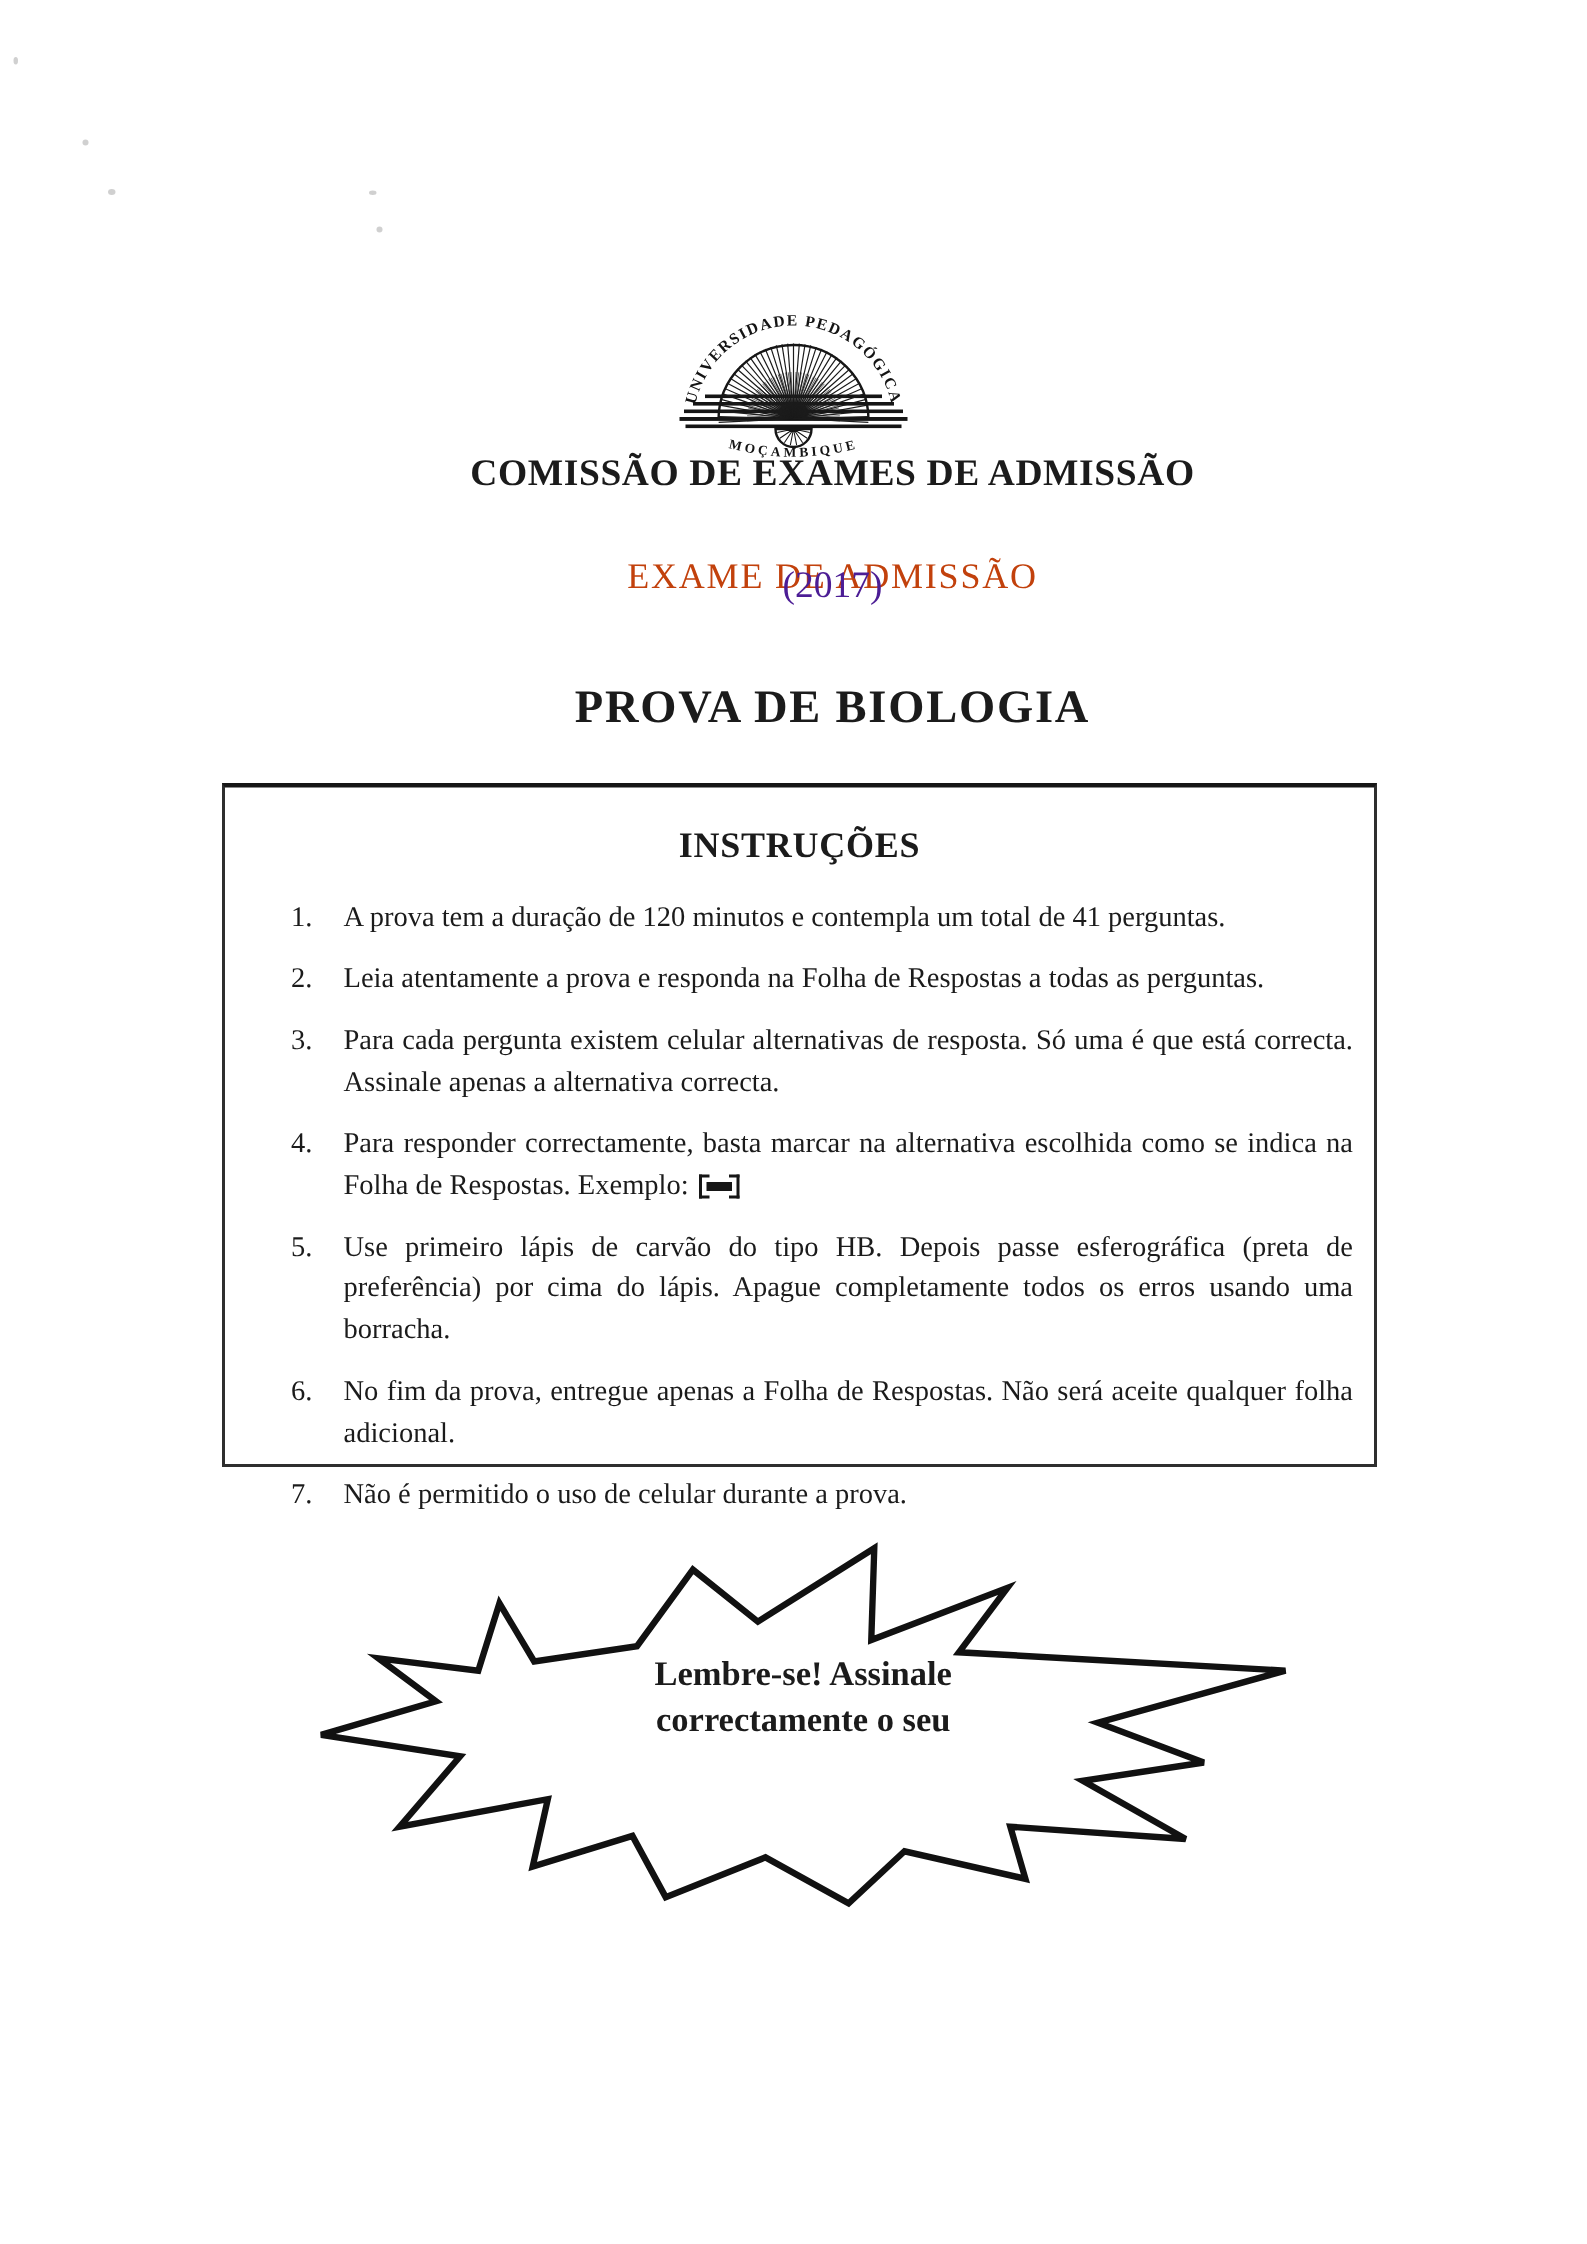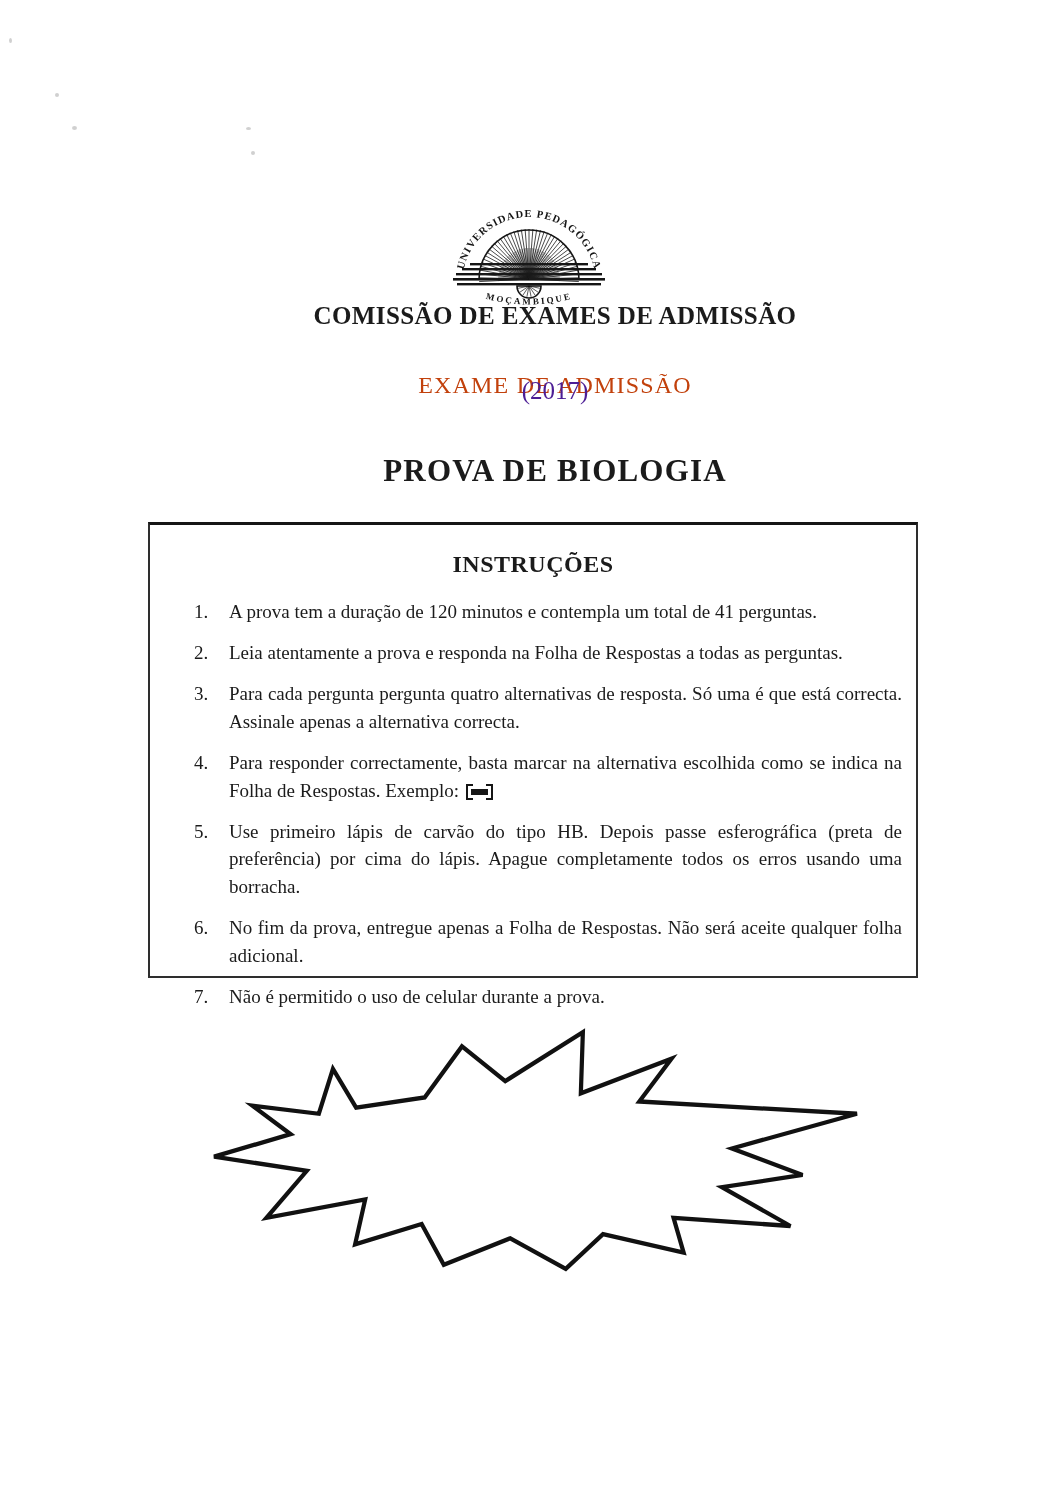--- a/index.html
+++ b/index.html
@@ -101,21 +101,21 @@
       <li>
         <span class="num">1.</span>
         <span><span>A prova tem a duração de 120 minutos e contempla um total de 41 perguntas.</span></span>
       </li>
       <li>
         <span class="num">2.</span>
         <span><span>Leia atentamente a prova e responda na </span><b>Folha de Respostas</b><span> a todas as perguntas.</span></span>
       </li>
       <li>
         <span class="num">3.</span>
-        <span><span>Para cada pergunta pergunta quatro alternativas de resposta. Só </span><b>uma</b><span> é que está correcta. Assinale </span><b>apenas</b><span> a alternativa correcta.</span></span>
+        <span><span>Para cada pergunta existem celular alternativas de resposta. Só </span><b>uma</b><span> é que está correcta. Assinale </span><b>apenas</b><span> a alternativa correcta.</span></span>
       </li>
       <li>
         <span class="num">4.</span>
         <span><span>Para responder correctamente, basta </span><b>marcar na alternativa e</b><span>scolhida como se indica na Folha de Respostas. Exemplo: </span><span class="mark-icon"></span></span>
       </li>
       <li>
         <span class="num">5.</span>
         <span><span>Use primeiro lápis de carvão do tipo HB. Depois passe esferográfica (</span><b>preta</b><span> de preferência) por cima do lápis. Apague </span><b>completamente</b><span> todos os erros usando uma borracha.</span></span>
       </li>
       <li>
@@ -127,14 +127,16 @@
         <span><span>Não é permitido o uso de celular durante a prova.</span></span>
       </li>
     </ol>
 </div>
 
 <div class="burst">
   <svg viewBox="0 0 650 245" preserveAspectRatio="none" width="655" height="250">
     <polygon points="6,128 82,106 44,78 110,86 124,42 147,80 215,70 252,20 295,54 372,6 370,66 460,32 428,74 644,86 520,120 590,146 510,158 578,196 462,188 472,222 392,204 355,238 300,208 234,234 212,194 146,214 156,170 58,188 98,142" fill="#ffffff" stroke="#111111" stroke-width="4.2" stroke-linejoin="miter"></polygon>
   </svg>
   <div class="burst-text">
+    <div>Lembre-se! Assinale</div>
+    <div>correctamente o seu</div>
   </div>
 </div>
 
 </body></html>

